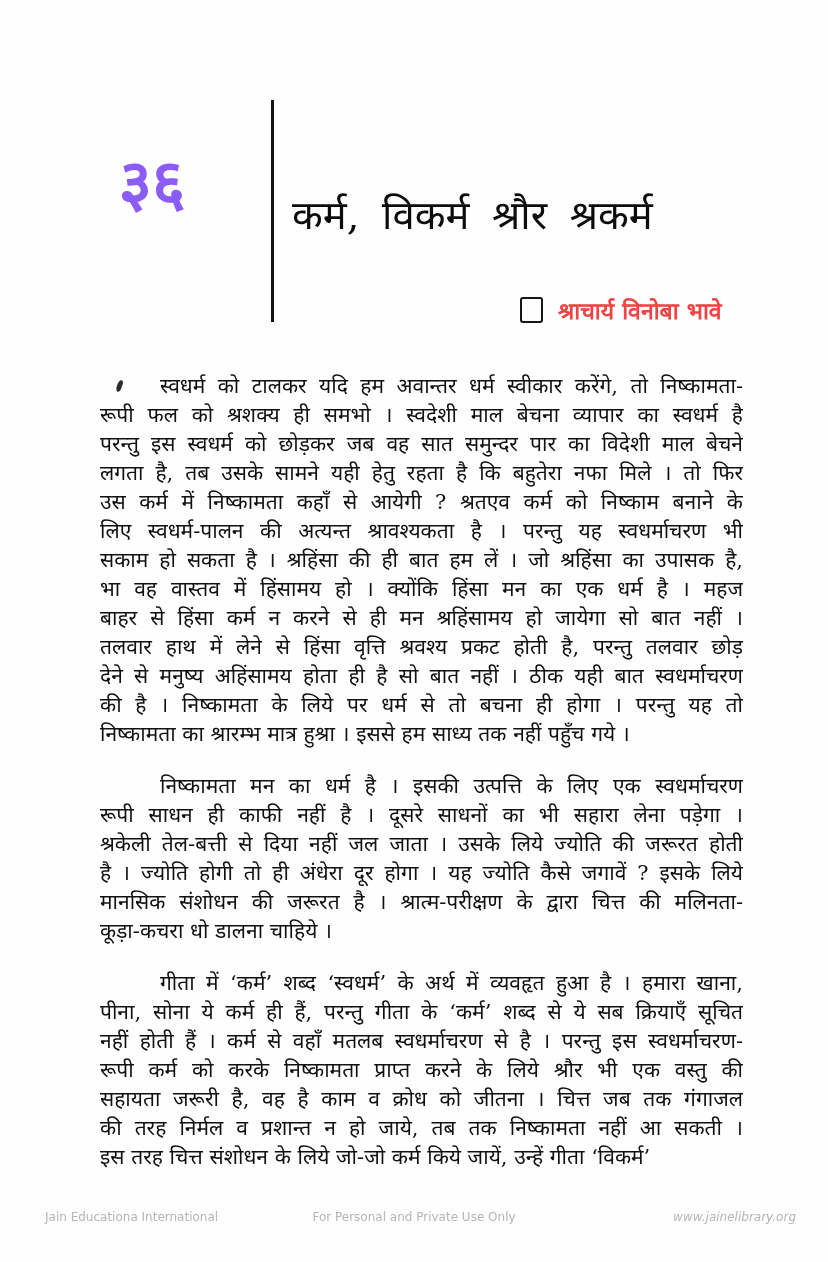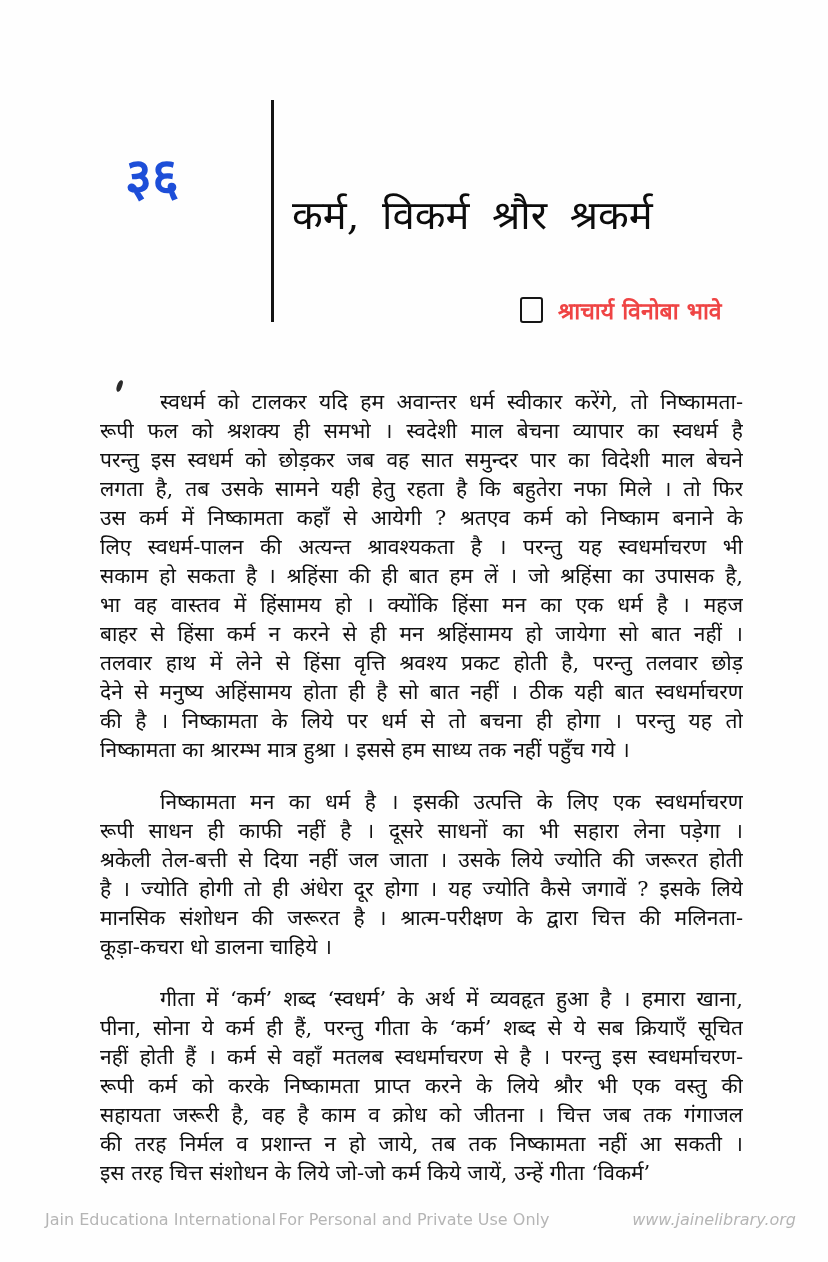--- a/index.html
+++ b/index.html
@@ -12,24 +12,24 @@
     font-family: "DejaVu Serif", serif;
     color: #111;
     overflow: hidden;
   }
   .chapter-number {
     position: absolute;
     left: 92px;
     top: 148px;
     width: 120px;
     text-align: center;
-    font-size: 52px;
+    font-size: 64px;
     line-height: 1.1;
     font-weight: bold;
-    color: #1d4ed8;
+    color: #8b5cf6;
   }
   .divider {
     position: absolute;
     left: 271px;
     top: 100px;
     width: 3px;
     height: 222px;
     background: #141414;
   }
   .title {
@@ -75,39 +75,39 @@
     transform: rotate(18deg);
   }
   .body-text {
     position: absolute;
     left: 100px;
     top: 372px;
     width: 643px;
     font-size: 21px;
     color: #101010;
   }
-  .para { margin: 16px 0 23px 0; }
+  .para { margin: 0 0 23px 0; }
   .line {
     line-height: 29px;
     text-align: justify;
     text-align-last: justify;
     text-justify: inter-word;
     overflow: hidden;
     white-space: normal;
   }
   .line.first { text-indent: 60px; }
   .line.last  { text-align-last: left; }
   .footer-bar {
     position: absolute;
     left: 0;
     top: 1210px;
     width: 100%;
     height: 20px;
     font-family: "DejaVu Sans", sans-serif;
-    font-size: 16px;
+    font-size: 12px;
     color: #b5b5b5;
   }
   .footer-left   { position: absolute; left: 45px; }
   .footer-center { position: absolute; left: 0; width: 100%; text-align: center; }
   .footer-right  { position: absolute; right: 32px; font-style: italic; }
 </style>
 </head>
 <body>
 
 <div class="page">

